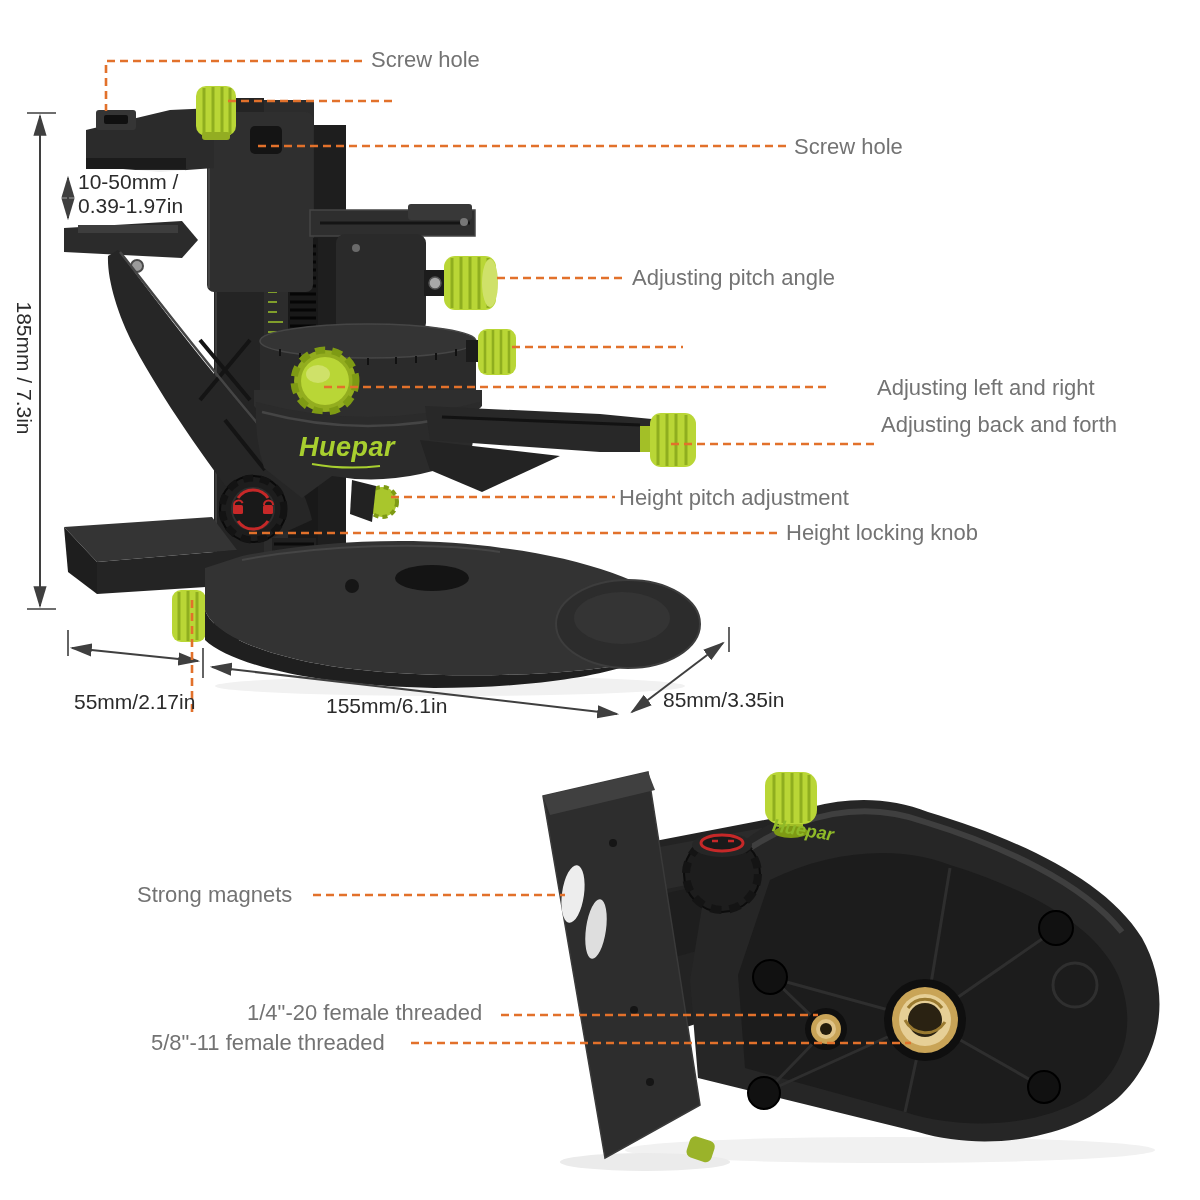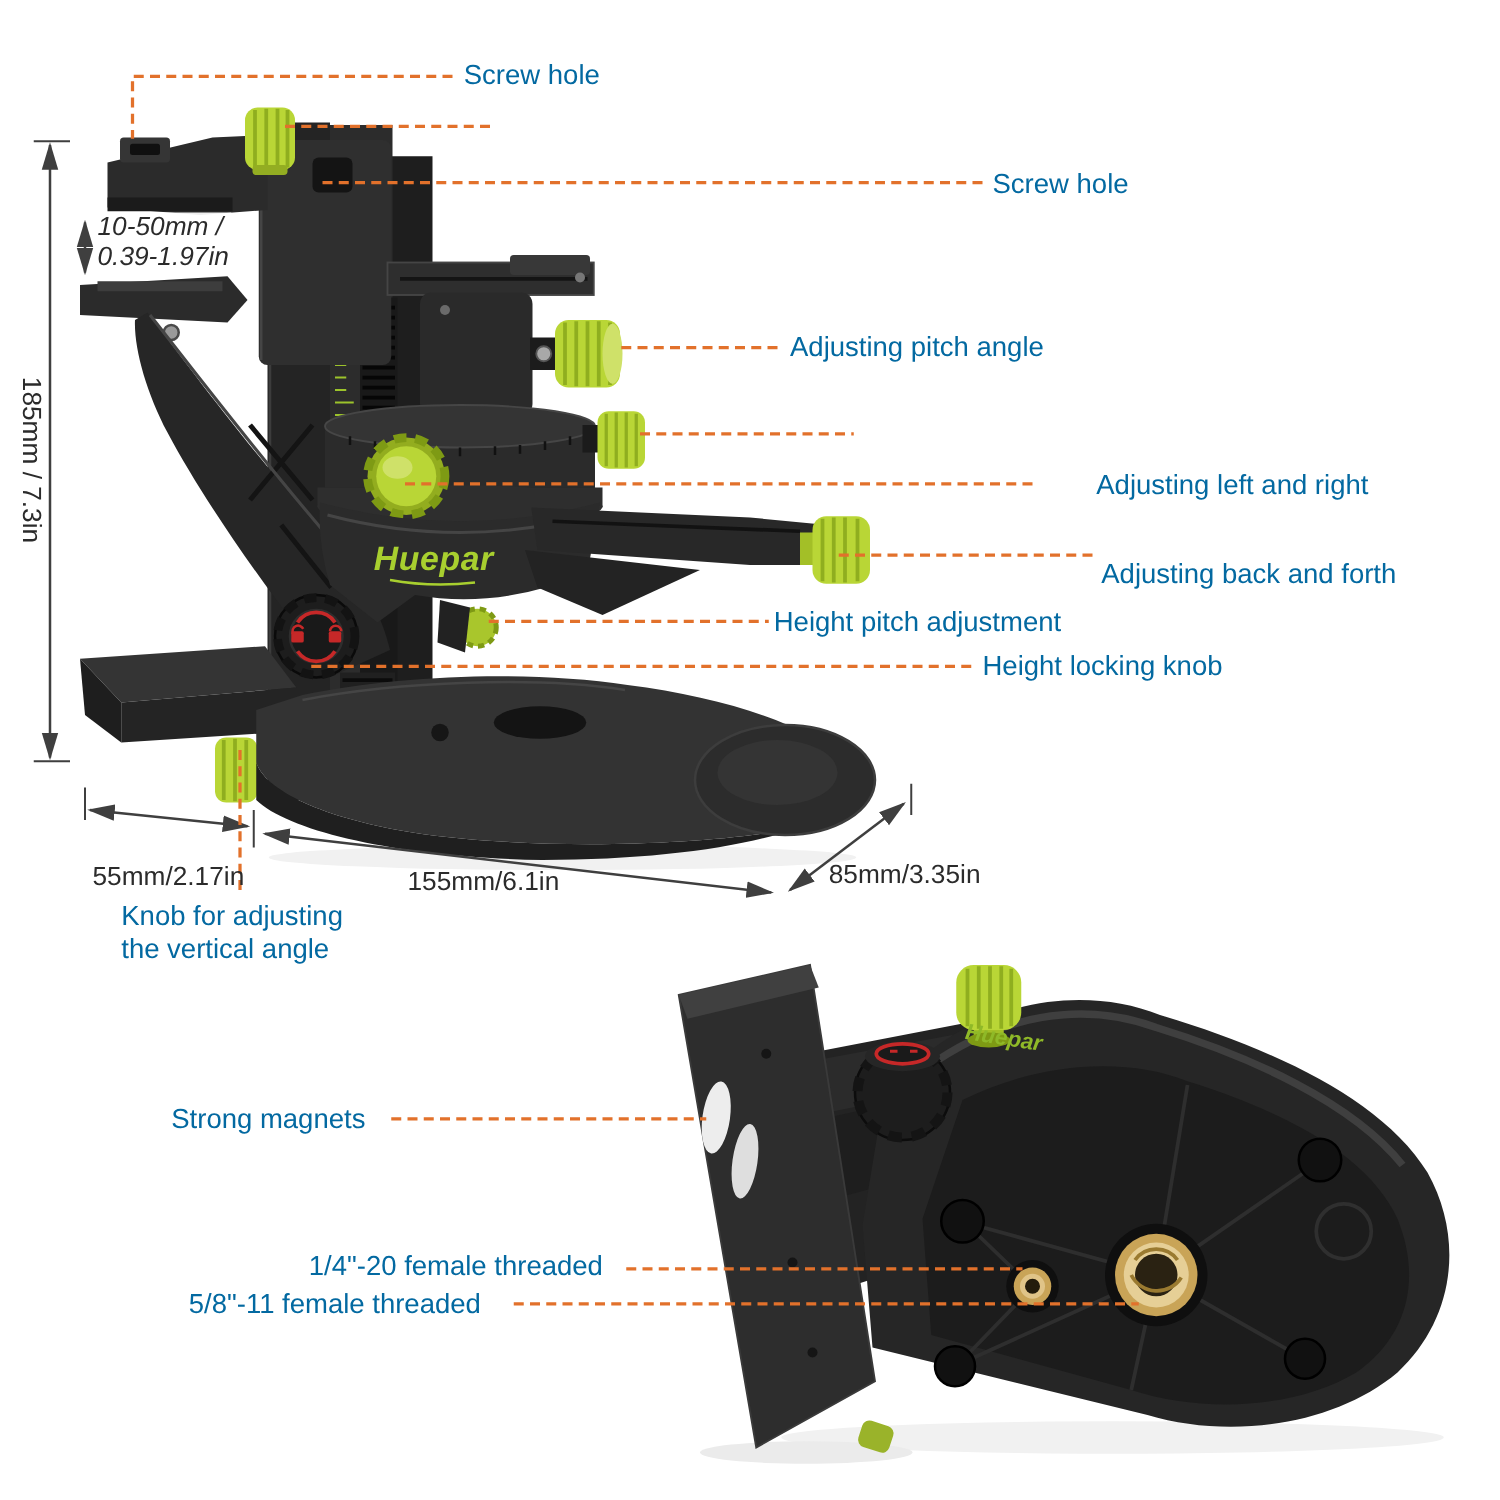--- a/index.html
+++ b/index.html
@@ -1,21 +1,21 @@
 <!DOCTYPE html>
 <html><head>
 <meta charset="utf-8">
 <style>
   html,body{margin:0;padding:0;background:#fff;}
   #stage{position:relative;width:1200px;height:1200px;background:#ffffff;overflow:hidden;
          font-family:"Liberation Sans",sans-serif;}
   #art{position:absolute;left:0;top:0;}
-  .lab{position:absolute;font:22px/26px "Liberation Sans",sans-serif;color:#0369a1;white-space:pre-line;}
+  .lab{position:absolute;font:22px/26px "Liberation Sans",sans-serif;color:#737373;white-space:pre-line;}
   .dim{position:absolute;font:21px/24px "Liberation Sans",sans-serif;color:#2b2b2b;white-space:pre-line;}
-  .dim.boxed{background:rgba(255,255,255,.92);padding:0 2px;font-style:italic;}
+  .dim.boxed{background:rgba(255,255,255,.92);padding:0 2px;}
   .brand{position:absolute;font-family:"Liberation Sans",sans-serif;font-style:italic;font-weight:bold;}
   .brand.main{font-size:27px;color:#A8CF2F;letter-spacing:.5px;left:299px;top:432px;}
   .brand.bottom{font-size:18px;color:#8FB928;left:772px;top:820px;transform:rotate(9deg);}
   .rot90{transform:rotate(90deg);}
 </style>
 </head>
 <body>
 
 <div id="stage">
 
@@ -254,25 +254,23 @@
     <path d="M313 895 H565"></path>
     <path d="M501 1015 H818"></path>
     <path d="M411 1043 H911"></path>
   </g>
 </svg>
 
   <div class="lab" style="left:371px;top:47px">Screw hole</div>
   <div class="lab" style="left:794px;top:134px">Screw hole</div>
   <div class="lab" style="left:632px;top:265px">Adjusting pitch angle</div>
   <div class="lab" style="left:877px;top:375px">Adjusting left and right</div>
-  <div class="lab" style="left:881px;top:446px">Adjusting back and forth</div>
+  <div class="lab" style="left:881px;top:412px">Adjusting back and forth</div>
   <div class="lab" style="left:619px;top:485px">Height pitch adjustment</div>
   <div class="lab" style="left:786px;top:520px">Height locking knob</div>
-  <div class="lab" style="left:97px;top:720px">Knob for adjusting
-the vertical angle</div>
   <div class="lab" style="left:137px;top:882px">Strong magnets</div>
   <div class="lab" style="left:247px;top:1000px">1/4"-20 female threaded</div>
   <div class="lab" style="left:151px;top:1030px">5/8"-11 female threaded</div>
 
   <div class="dim boxed" style="left:76px;top:170px">10-50mm /
 0.39-1.97in</div>
   <div class="dim rot90" style="left:-56px;top:356px;width:160px;text-align:center">185mm / 7.3in</div>
   <div class="dim" style="left:74px;top:690px">55mm/2.17in</div>
   <div class="dim" style="left:326px;top:694px">155mm/6.1in</div>
   <div class="dim" style="left:663px;top:688px">85mm/3.35in</div>

